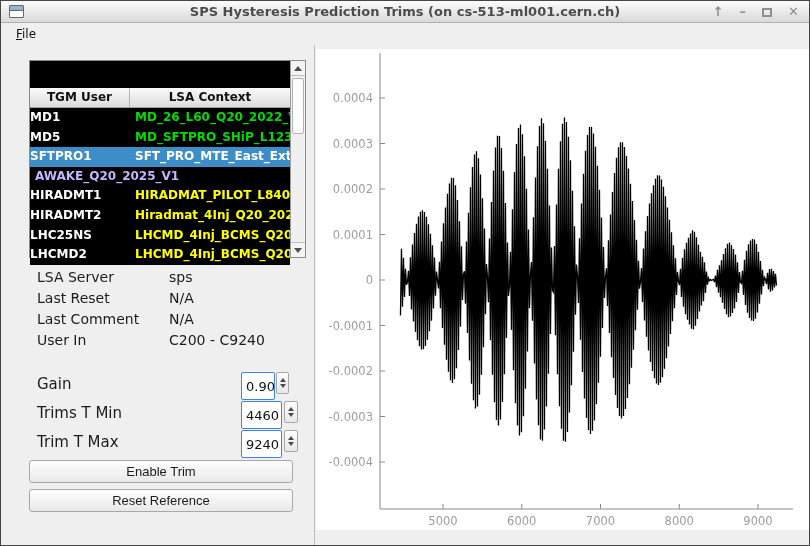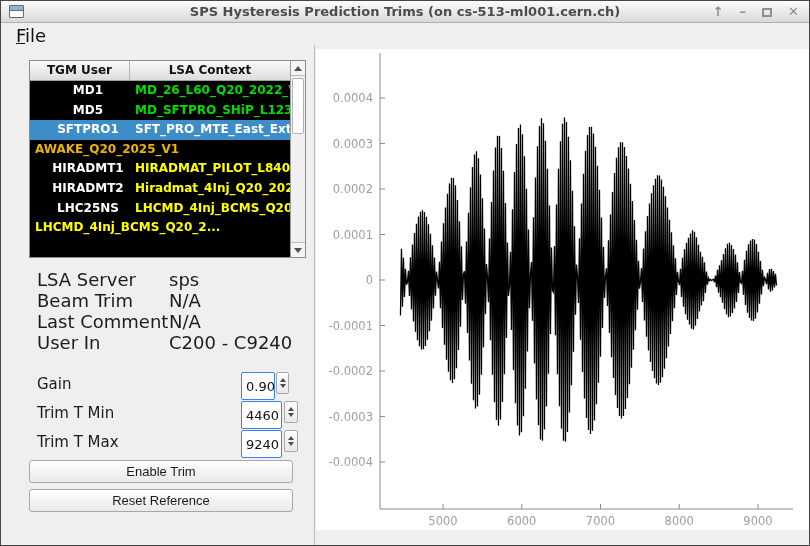--- a/index.html
+++ b/index.html
@@ -16,56 +16,56 @@
               border-bottom:1px solid #5c6b7c; }
   .win-title { position:absolute; left:0; right:0; top:0; height:22px; line-height:21px;
               text-align:center; font-size:13px; font-weight:bold; color:#4c4c4c; }
   .win-controls { position:absolute; right:10px; top:0; height:22px; display:flex;
               align-items:center; gap:16px; }
   .wc { color:#8f8f8f; font-size:13px; font-weight:bold; line-height:22px; cursor:default; }
   .wc-max { width:10px; height:9px; border:2px solid #8f8f8f; display:inline-block; }
 
   
   .menubar { position:absolute; left:0; top:22px; width:100%; height:22px; background:#efefef; }
-  .menu-item { display:inline-block; padding:2px 7px; margin-left:8px; font-size:18px; color:#111; }
+  .menu-item { display:inline-block; padding:2px 7px; margin-left:8px; font-size:12px; color:#111; }
   .accel { text-decoration:underline; }
 
   
   .splitter { position:absolute; left:313px; top:44px; width:1px; height:501px; background:#bdbdbd; }
 
   
   .ctx-table { position:absolute; left:28px; top:59px; width:277px; height:198px;
                border:1px solid #8c8c8c; background:#000; display:flex; }
-  .tbl-main { width:260px; display:flex; flex-direction:column; }
+  .tbl-main { width:260px; display:flex; flex-direction:column;margin-top:27px; }
   .thead { display:flex; height:20px; background:linear-gradient(#fafafa,#dcdcdc);
            border-bottom:1px solid #9f9f9f; flex:none; }
   .th { font-size:12px; font-weight:bold; color:#111; line-height:19px; text-align:center; }
   .th.c1 { width:100px; border-right:1px solid #b5b5b5; }
   .th.c2 { flex:1; }
   .trow { display:flex; height:19.6px; background:#000; }
   .tcell { font-size:12px; font-weight:bold; line-height:19.6px; white-space:nowrap;
            overflow:hidden; }
-  .tcell.user { width:100px; padding-left:16px; color:#fff;text-align:center; }
+  .tcell.user { width:100px; padding-left:0; color:#fff; }
   .tcell.ctx  { flex:1; padding-left:5px; }
   .trow.selected .tcell { color:#fff !important; }
 
   
   .sbar { width:15px; background:#f0f0f0; border-left:1px solid #9f9f9f; position:relative; }
   .sbtn { position:absolute; left:0; width:14px; height:15px; background:#f4f4f4; }
   .sbtn.up { top:0; border-bottom:1px solid #bdbdbd; }
   .sbtn.down { bottom:0; border-top:1px solid #bdbdbd; }
   .arr-up { width:0; height:0; border-left:4px solid transparent; border-right:4px solid transparent;
             border-bottom:5px solid #4f4f4f; margin:5px auto; }
   .arr-down { width:0; height:0; border-left:4px solid transparent; border-right:4px solid transparent;
             border-top:5px solid #4f4f4f; margin:5px auto; }
   .sthumb { position:absolute; left:1px; top:17px; width:12px; height:56px; background:#fdfdfd;
             border:1px solid #b3b3b3; border-radius:2px; }
 
   
-  .info-row { position:absolute; left:36px; width:270px; height:18px; font-size:18px; color:#1c1c1c; }
+  .info-row { position:absolute; left:36px; width:270px; height:18px; font-size:14px; color:#1c1c1c; }
   .info-row .lbl { position:absolute; left:0; }
   .info-row .val { position:absolute; left:132px; }
 
   
   .spin-row { position:absolute; left:36px; width:270px; height:22px; }
   .spin-row .lbl { position:absolute; left:0; top:3px; font-size:15px; color:#1c1c1c; }
   .spin-field { position:absolute; top:0; height:28px; border:1px solid #3b82f6; border-radius:2px;
                 background:#fff; font-family:"DejaVu Sans",sans-serif; font-size:13px; color:#111;
                 padding-left:4px; }
   .spin-btns { position:absolute; top:0; height:22px; border:1px solid #a8a8a8; border-radius:2px;
@@ -118,76 +118,77 @@
       </div>
       <div class="trow">
         <div class="tcell user">MD5</div>
         <div class="tcell ctx" style="color: rgb(0, 220, 0);">MD_SFTPRO_SHiP_L1230_...</div>
       </div>
       <div class="trow selected" style="background-color: rgb(61, 141, 200);">
         <div class="tcell user">SFTPRO1</div>
         <div class="tcell ctx" style="color: rgb(255, 255, 255);">SFT_PRO_MTE_East_Extra...</div>
       </div>
       <div class="trow">
-        <div class="tcell ctx" style="color: #eab308;">AWAKE_Q20_2025_V1</div>
+        <div class="tcell ctx" style="color: #c4b5fd;">AWAKE_Q20_2025_V1</div>
       </div>
       <div class="trow">
         <div class="tcell user">HIRADMT1</div>
         <div class="tcell ctx" style="color: rgb(255, 255, 0);">HIRADMAT_PILOT_L8400_...</div>
       </div>
       <div class="trow">
         <div class="tcell user">HIRADMT2</div>
         <div class="tcell ctx" style="color: rgb(255, 255, 0);">Hiradmat_4Inj_Q20_2025_V1</div>
       </div>
       <div class="trow">
         <div class="tcell user">LHC25NS</div>
         <div class="tcell ctx" style="color: rgb(255, 255, 0);">LHCMD_4Inj_BCMS_Q20_2...</div>
       </div>
       <div class="trow">
+        <div class="tcell user">LHCMD2</div>
         <div class="tcell ctx" style="color: rgb(255, 255, 0);">LHCMD_4Inj_BCMS_Q20_2...</div>
       </div>
     </div>
     <div class="sbar">
       <div class="sbtn up">
           <div class="arr-up"></div>
         </div>
       <div class="sthumb"></div>
       <div class="sbtn down">
           <div class="arr-down"></div>
         </div>
     </div>
   </div>
 
   <div class="info-row" style="top:268px">
     <span class="lbl">LSA Server</span>
     <span class="val">sps</span>
   </div>
   <div class="info-row" style="top:289px">
-    <span class="lbl">Beam Trim</span>
+    <span class="lbl">Last Reset</span>
     <span class="val">N/A</span>
   </div>
   <div class="info-row" style="top:310px">
     <span class="lbl">Last Comment</span>
     <span class="val">N/A</span>
   </div>
   <div class="info-row" style="top:331px">
     <span class="lbl">User In</span>
     <span class="val">C200 - C9240</span>
   </div>
 
   <div class="spin-row" style="top:371px">
     <span class="lbl">Gain</span>
     <input class="spin-field" style="left: 204px; width: 34px;" value="0.90">
     <span class="spin-btns" style="left:239px;width:13px">
       <span class="tri-up"></span>
       <span class="tri-down"></span>
     </span>
   </div>
   <div class="spin-row" style="top:400px">
-    <span class="lbl">Trim T Min</span>
+    <span class="lbl">Trims T Min</span>
     <input class="spin-field" style="left: 204px; width: 41px;" value="4460">
     <span class="spin-btns" style="left:247px;width:14px">
       <span class="tri-up"></span>
       <span class="tri-down"></span>
     </span>
   </div>
   <div class="spin-row" style="top:429px">
     <span class="lbl">Trim T Max</span>
     <input class="spin-field" style="left: 204px; width: 41px;" value="9240">
     <span class="spin-btns" style="left:247px;width:14px">

